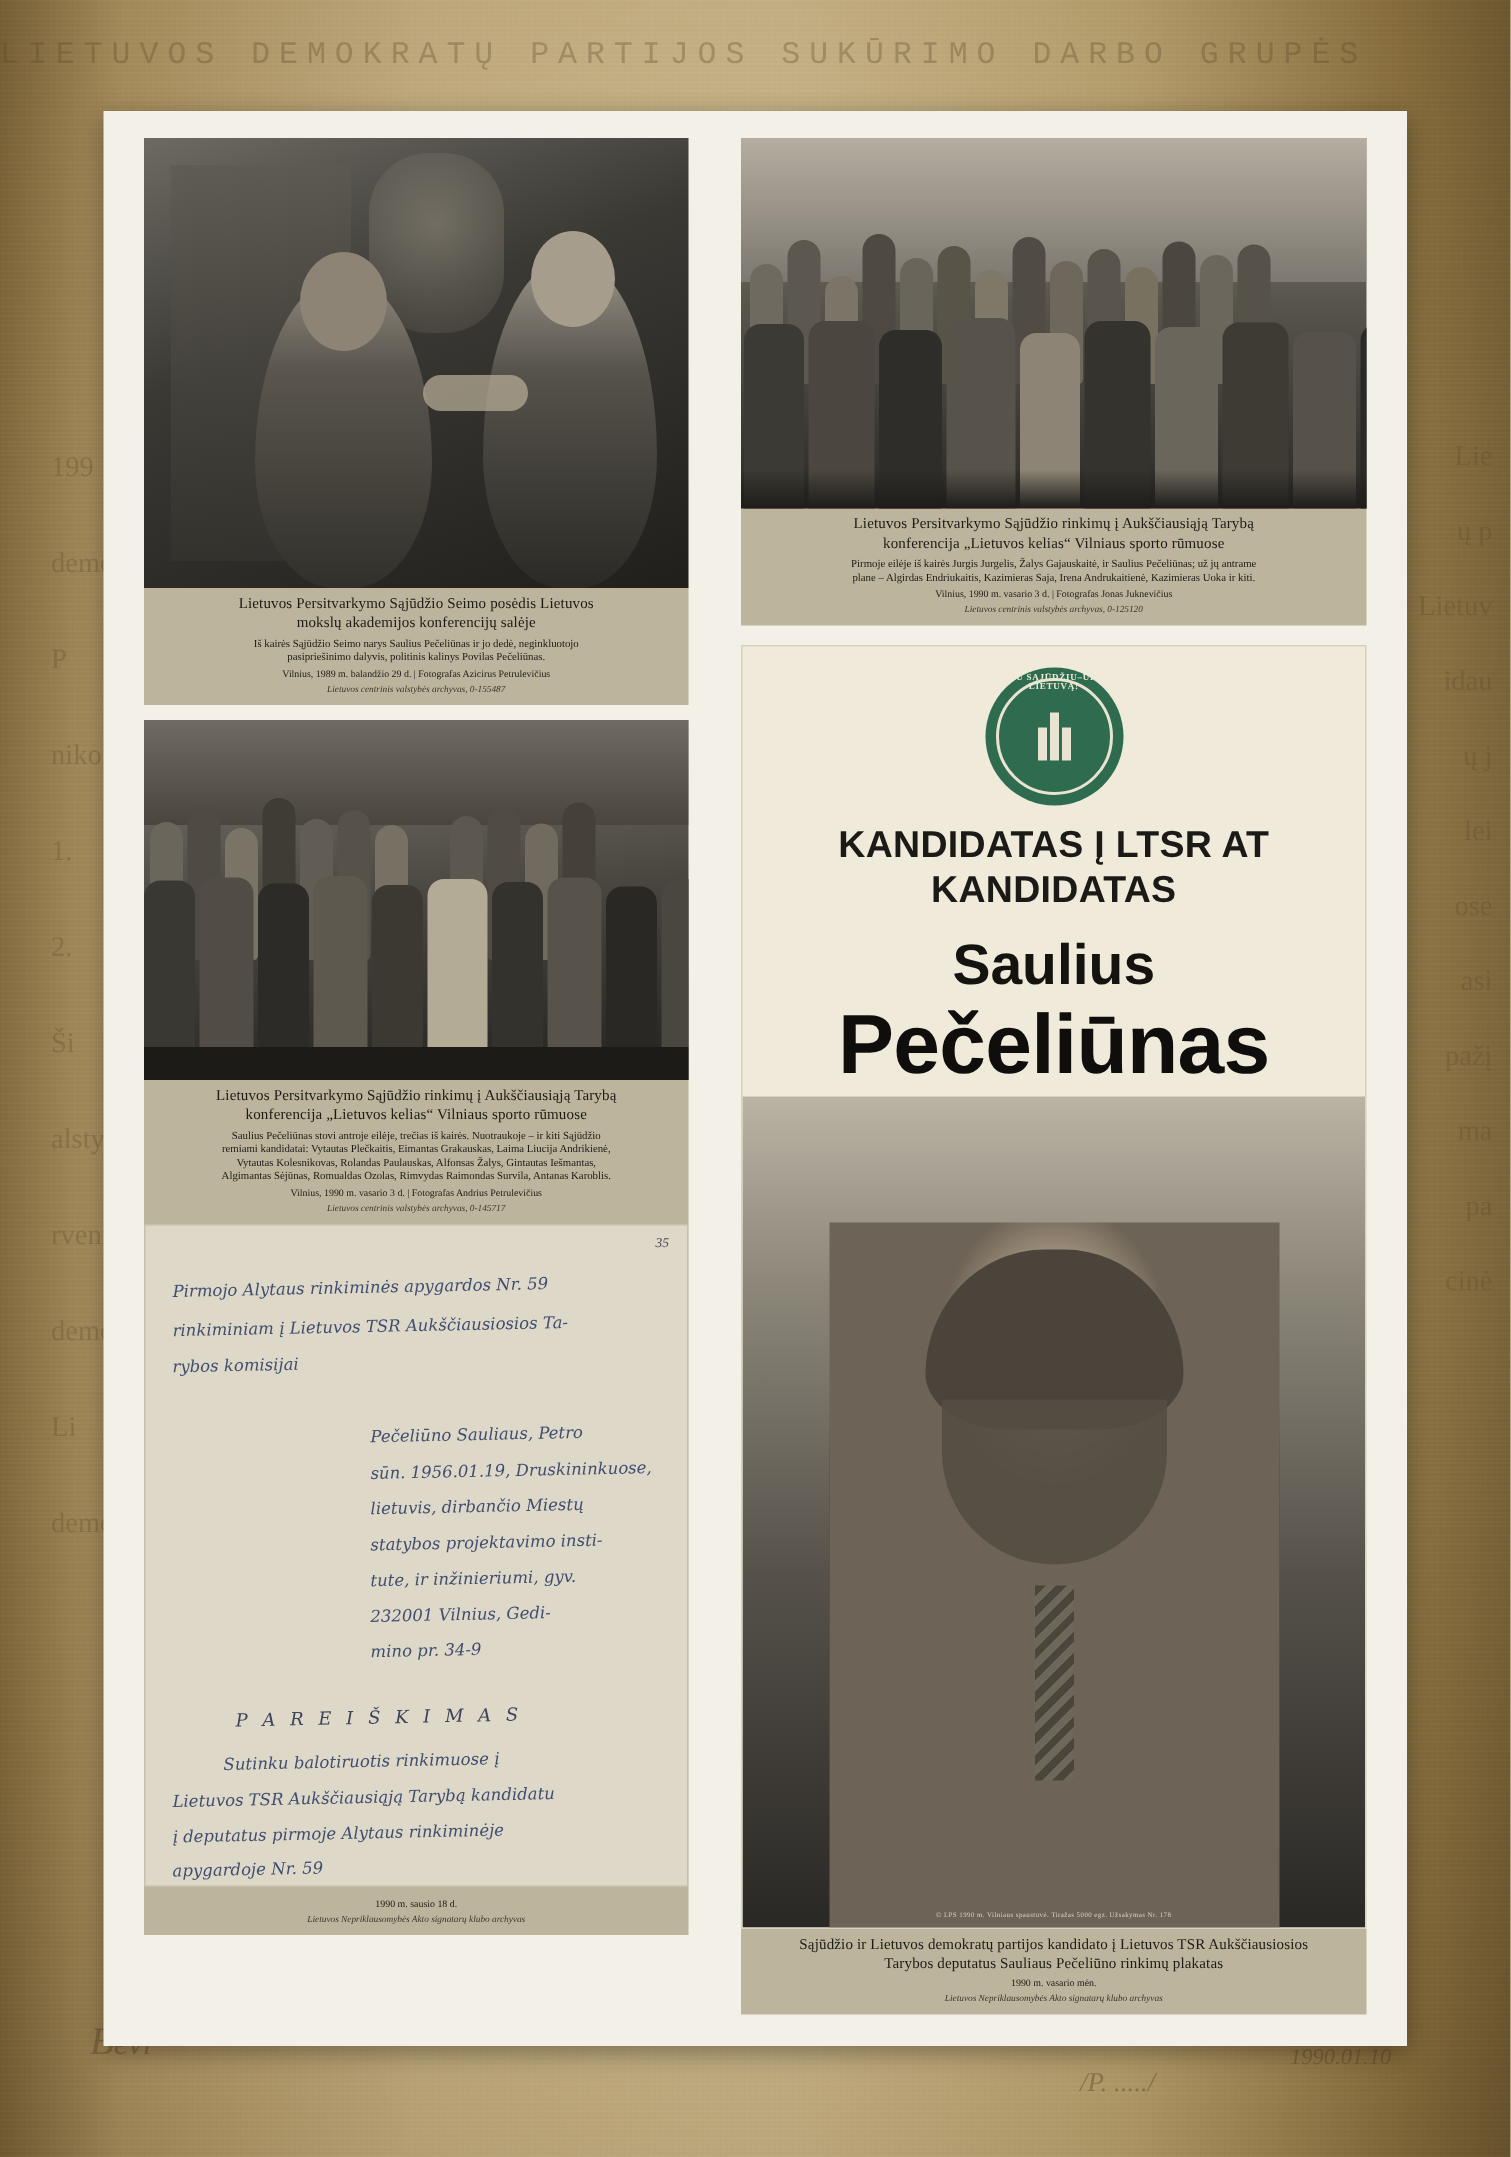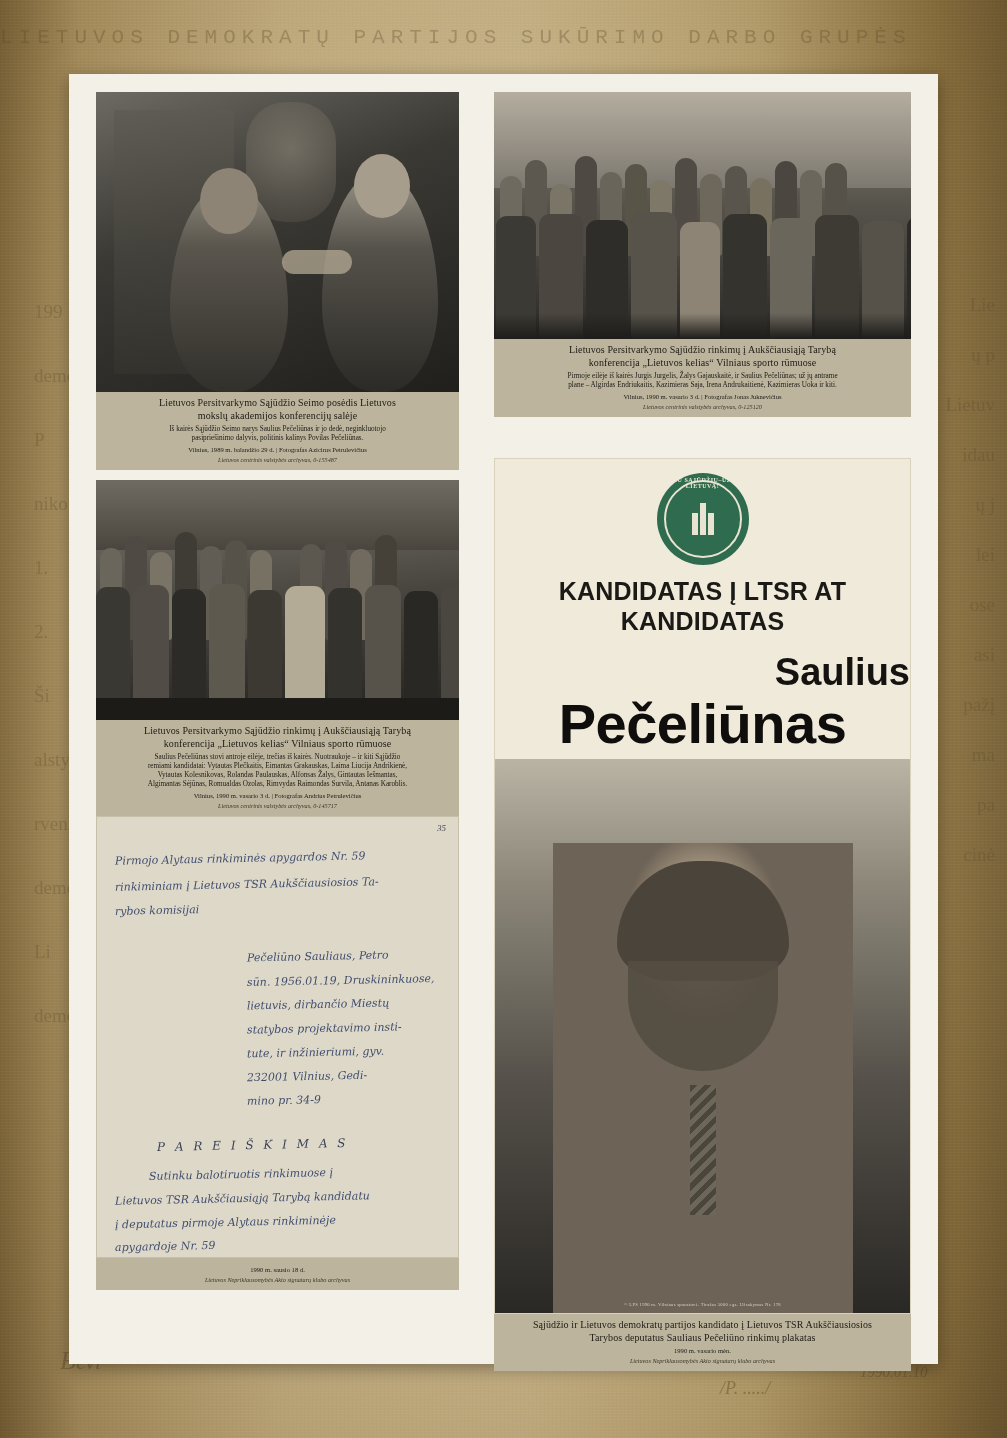--- a/index.html
+++ b/index.html
@@ -95,21 +95,20 @@
   #panel4{left:27px;top:742px;width:363px;}
   #panel4 .doc{
     height:440px;background:#ddd8c8;position:relative;overflow:hidden;
     border:1px solid #c6bfa9;
   }
   
   #panel5{left:425px;top:356px;width:417px;}
   #panel5 .poster{
     height:854px;background:#efeada;position:relative;overflow:hidden;
     border:1px solid #d8d1bb;
-    margin-top:28px;
   }
 
   
   .poster-seal{
     position:absolute;left:50%;top:14px;transform:translateX(-50%);
     width:92px;height:92px;border-radius:50%;
     background:#2f6b4f;
     display:flex;align-items:center;justify-content:center;
   }
   .seal-ring{
@@ -120,21 +119,21 @@
   }
   .seal-towers{display:flex;align-items:flex-end;gap:2px;}
   .seal-towers i{display:block;background:#e9e4d2;width:6px;}
   .poster-line1{
     position:absolute;top:118px;left:0;width:100%;text-align:center;
     font-family:"Liberation Sans", sans-serif;
     font-weight:bold;font-size:25px;color:#1b1a17;letter-spacing:.2px;
     line-height:1.18;
   }
   .poster-name1{
-    position:absolute;top:192px;left:0;width:100%;text-align:right;
+    position:absolute;top:192px;left:0;width:100%;text-align:center;
     font-family:"Liberation Sans", sans-serif;
     font-weight:bold;font-size:38px;color:#141310;
   }
   .poster-name2{
     position:absolute;top:232px;left:0;width:100%;text-align:center;
     font-family:"Liberation Sans", sans-serif;
     font-weight:bold;font-size:56px;color:#0f0e0c;letter-spacing:-.5px;
   }
   .poster-portrait{
     position:absolute;left:0;top:300px;width:100%;height:554px;

